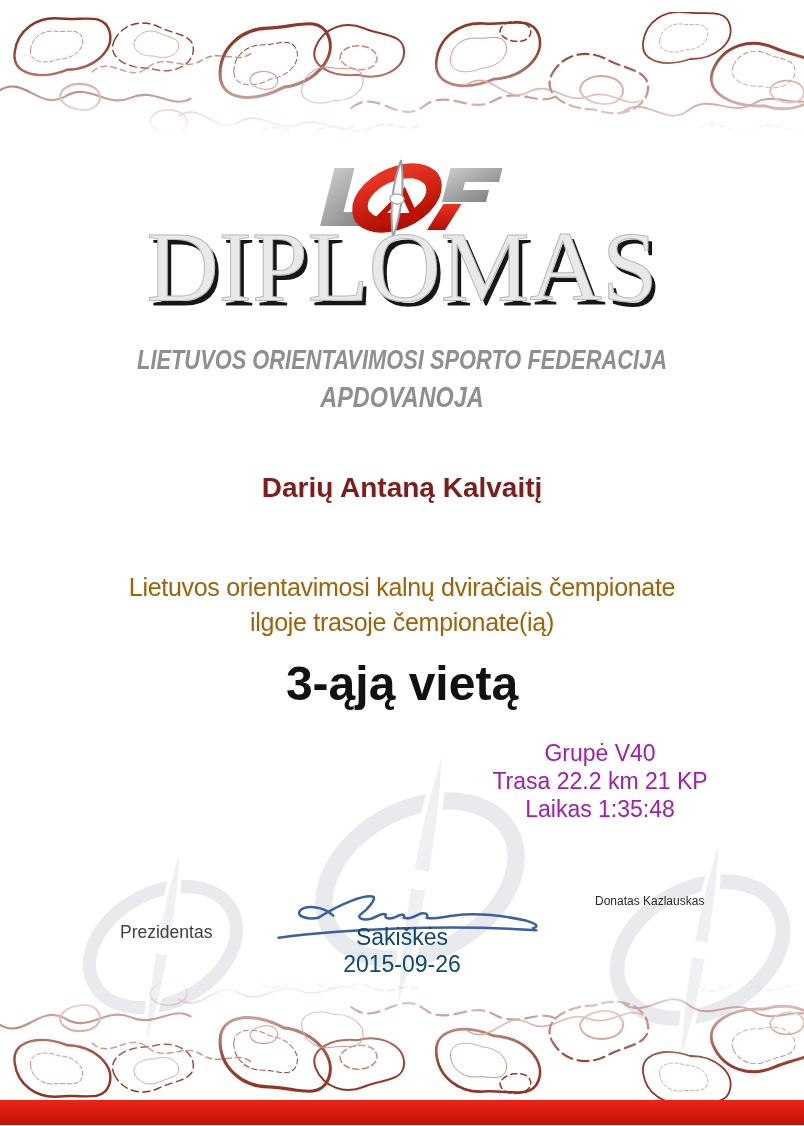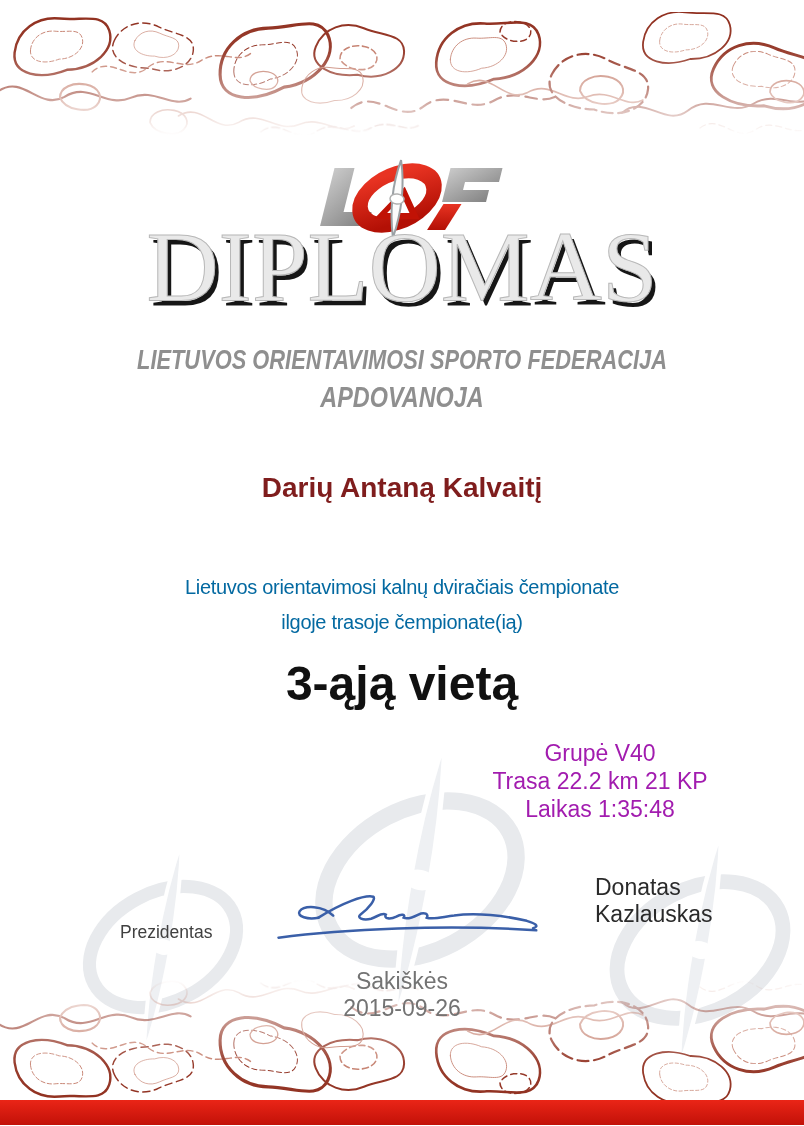--- a/index.html
+++ b/index.html
@@ -25,31 +25,31 @@
 
   
   .fed1,.fed2{
     font-weight:bold;font-style:italic;color:#8f8f8f;
     text-shadow:1px 1px 0 rgba(255,255,255,0.7);white-space:nowrap;
   }
   .fed1{top:332px;font-size:28px;transform:scaleX(0.78);}
   .fed2{top:368px;font-size:30px;transform:scaleX(0.78);}
 
   .recipient{top:452px;font-size:28px;line-height:48px;font-weight:bold;color:#7f1d1d;}
-  .event-text{top:558px;font-size:20px;line-height:35px;color:#0369a1;letter-spacing:-0.3px;}
+  .event-text{top:558px;font-size:25px;line-height:35px;color:#a16207;letter-spacing:-0.3px;}
   .award{top:648px;font-size:48px;line-height:48px;font-weight:bold;color:#111;}
 
   .results{position:absolute;left:400px;top:727px;width:400px;text-align:center;
     font-size:23px;line-height:28px;color:#a21caf;z-index:2;}
 
   .sig-role{position:absolute;left:120px;top:910px;font-size:17.5px;color:#404040;z-index:2;}
-  .sig-name{position:absolute;left:595px;top:862px;font-size:23px;color:#2a2a2a;z-index:2;}
+  .sig-name{position:absolute;left:595px;top:882px;font-size:12px;color:#2a2a2a;z-index:2;}
   .sig-svg{position:absolute;left:268px;top:874px;width:284px;height:76px;z-index:2;}
 
-  .place-date{top:956px;font-size:23px;line-height:27px;color:#737373;}
+  .place-date{top:912px;font-size:23px;line-height:27px;color:#0c4a6e;}
 </style>
 </head>
 <body>
 
 <div class="page">
 
   <svg class="bg-svg" viewBox="0 0 804 1126" aria-hidden="true">
     <defs>
       <path id="blobA" d="M0,30 C5,10 25,0 45,5 C65,10 85,5 88,22 C91,40 70,55 45,52 C20,58 -5,50 0,30 Z"></path>
       <path id="squiggleC" d="M0,20 C20,5 35,35 55,22 C75,8 90,30 110,20 C130,10 145,28 160,18"></path>

